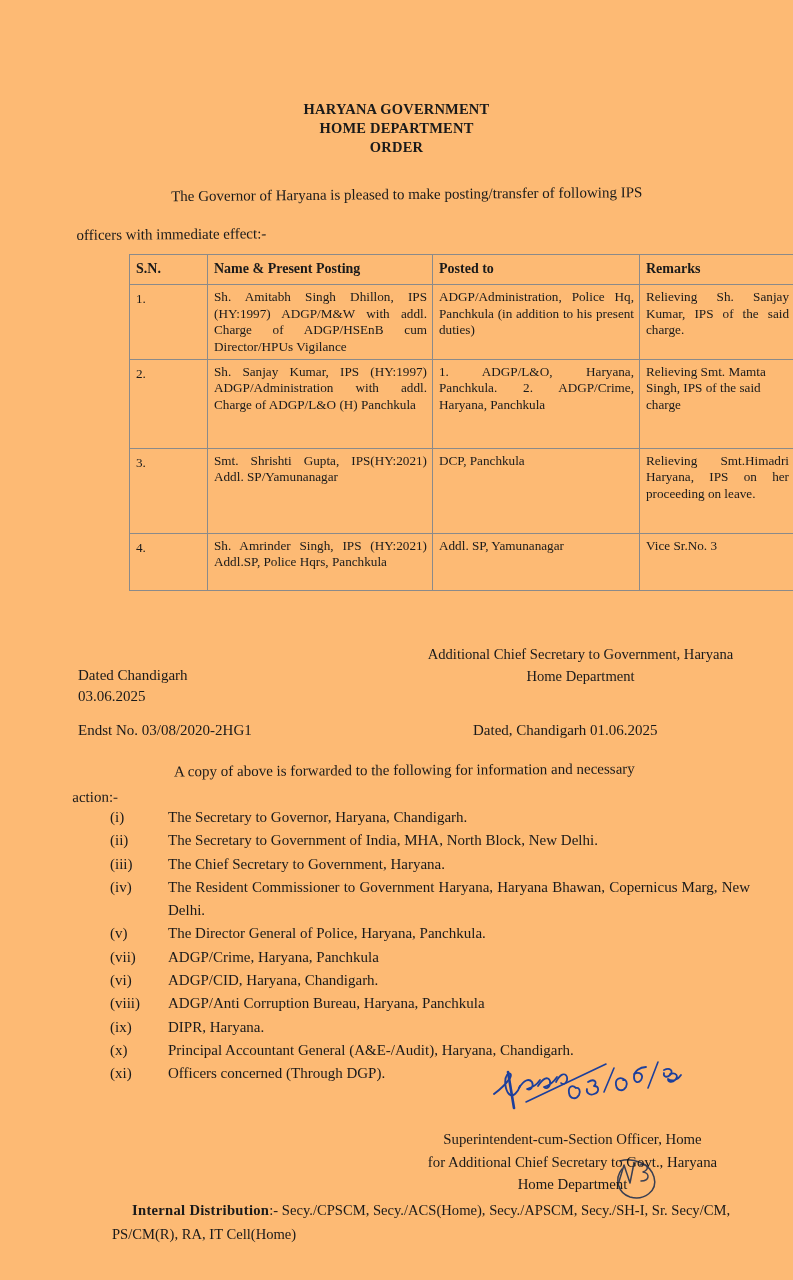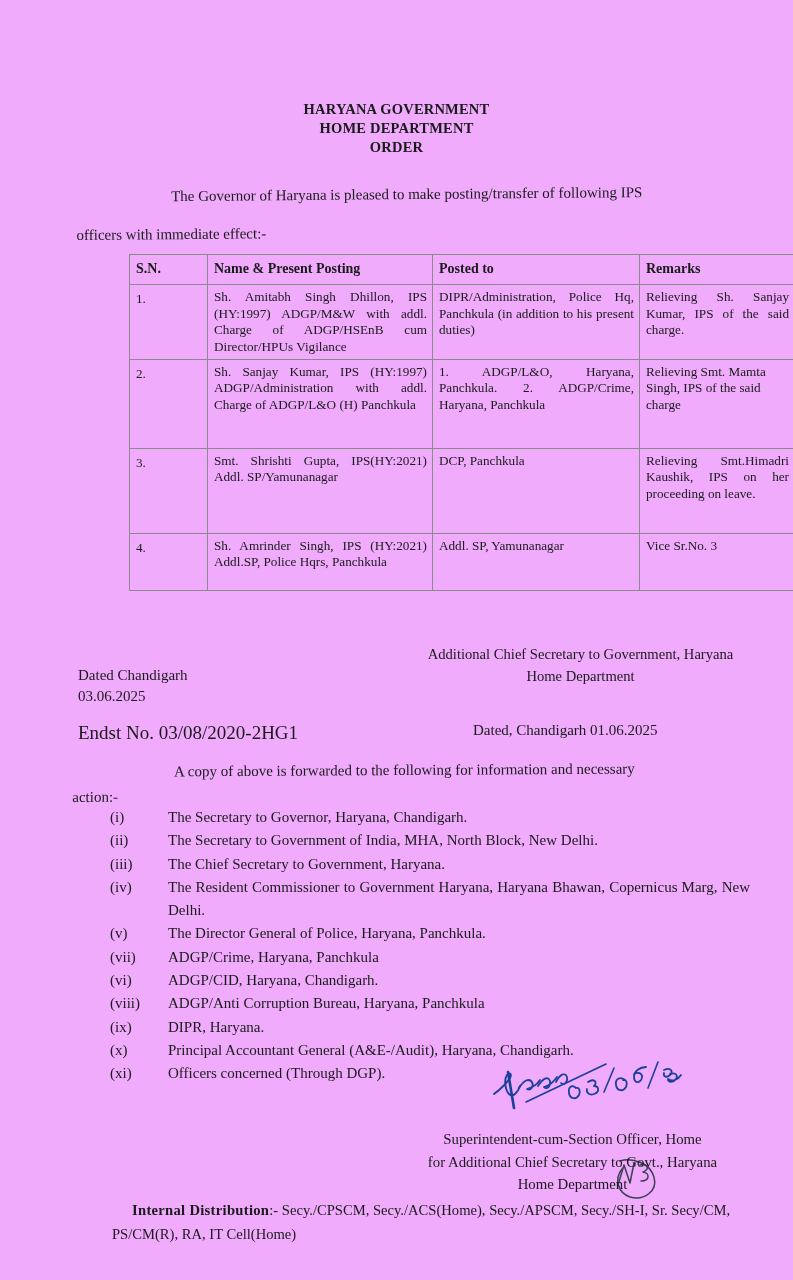--- a/index.html
+++ b/index.html
@@ -12,21 +12,21 @@
     height: 1280px;
     position: relative;
     font-family: "Liberation Serif", serif;
     color: #1a1a1a;
     overflow: hidden;
   }
 
   .page {
     position: absolute;
     inset: 0;
-    background: #f0abfc;
+    background: #fdba74;
   }
 
   
   .doc-header {
     position: absolute;
     top: 100px;
     left: 0;
     width: 793px;
     text-align: center;
     font-family: "Liberation Serif", serif;
@@ -117,21 +117,21 @@
   }
   .sig-right .name {
     font-weight: bold;
     font-size: 15px;
   }
 
   .endst {
     position: absolute;
     top: 722px;
     left: 78px;
-    font-size: 19px;
+    font-size: 15px;
   }
   .endst-date {
     position: absolute;
     top: 722px;
     left: 473px;
     font-size: 15px;
   }
 
   
   .forwarded {
@@ -241,34 +241,34 @@
         <th>S.N.</th>
         <th>Name &amp; Present Posting</th>
         <th>Posted to</th>
         <th>Remarks</th>
       </tr>
     </thead>
     <tbody>
       <tr class="row1">
         <td class="sn">1.</td>
         <td>Sh. Amitabh Singh Dhillon, IPS (HY:1997) ADGP/M&amp;W with addl. Charge of ADGP/HSEnB cum Director/HPUs Vigilance</td>
-        <td>DIPR/Administration, Police Hq, Panchkula (in addition to his present duties)</td>
+        <td>ADGP/Administration, Police Hq, Panchkula (in addition to his present duties)</td>
         <td>Relieving Sh. Sanjay Kumar, IPS of the said charge.</td>
       </tr>
       <tr class="row2">
         <td class="sn">2.</td>
         <td>Sh. Sanjay Kumar, IPS (HY:1997) ADGP/Administration with addl. Charge of ADGP/L&amp;O (H) Panchkula</td>
         <td>1. ADGP/L&amp;O, Haryana, Panchkula. 2. ADGP/Crime, Haryana, Panchkula</td>
         <td class="plain">Relieving Smt. Mamta Singh, IPS of the said charge</td>
       </tr>
       <tr class="row3">
         <td class="sn">3.</td>
         <td>Smt. Shrishti Gupta, IPS(HY:2021) Addl. SP/Yamunanagar</td>
         <td class="plain">DCP, Panchkula</td>
-        <td>Relieving Smt.Himadri Kaushik, IPS on her proceeding on leave.</td>
+        <td>Relieving Smt.Himadri Haryana, IPS on her proceeding on leave.</td>
       </tr>
       <tr class="row4">
         <td class="sn">4.</td>
         <td>Sh. Amrinder Singh, IPS (HY:2021) Addl.SP, Police Hqrs, Panchkula</td>
         <td class="plain">Addl. SP, Yamunanagar</td>
         <td class="plain">Vice Sr.No. 3</td>
       </tr>
     </tbody>
   </table>
 

